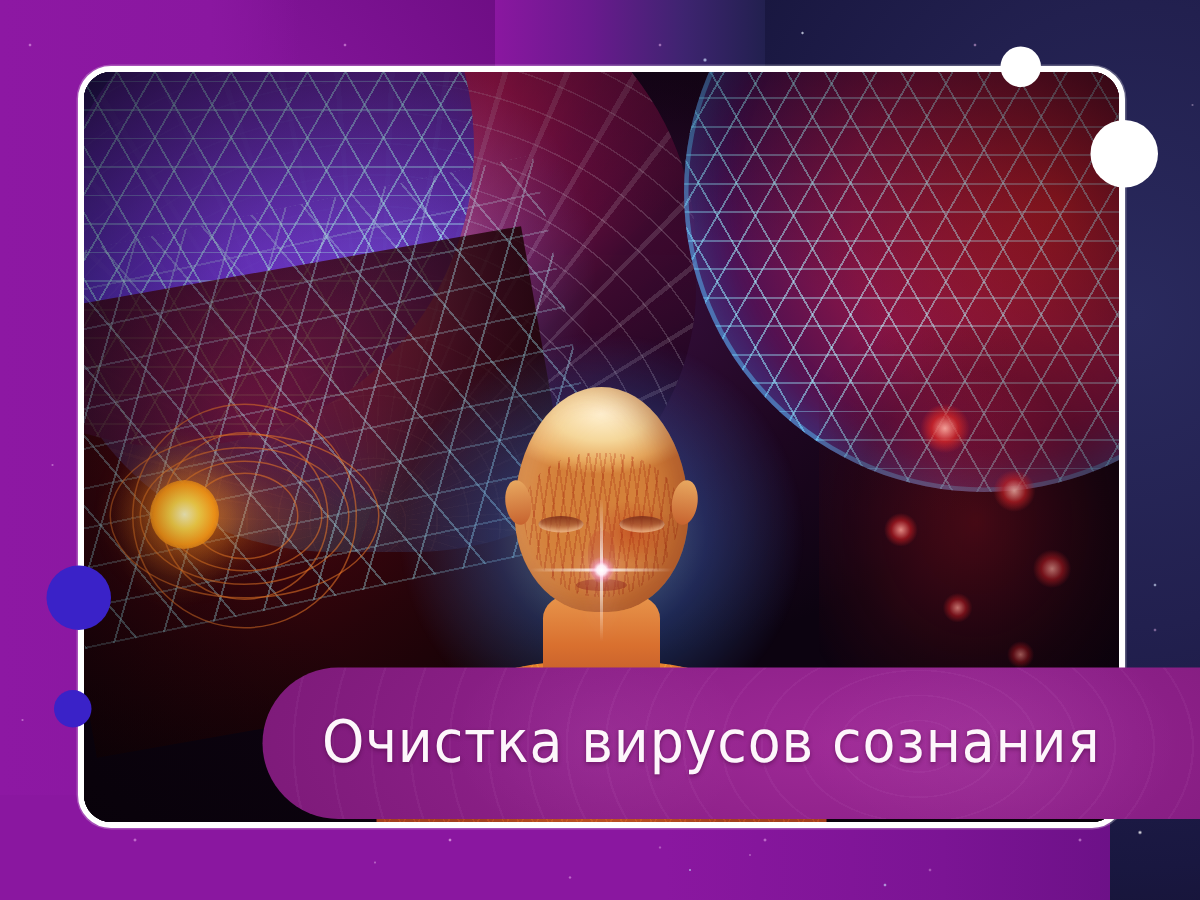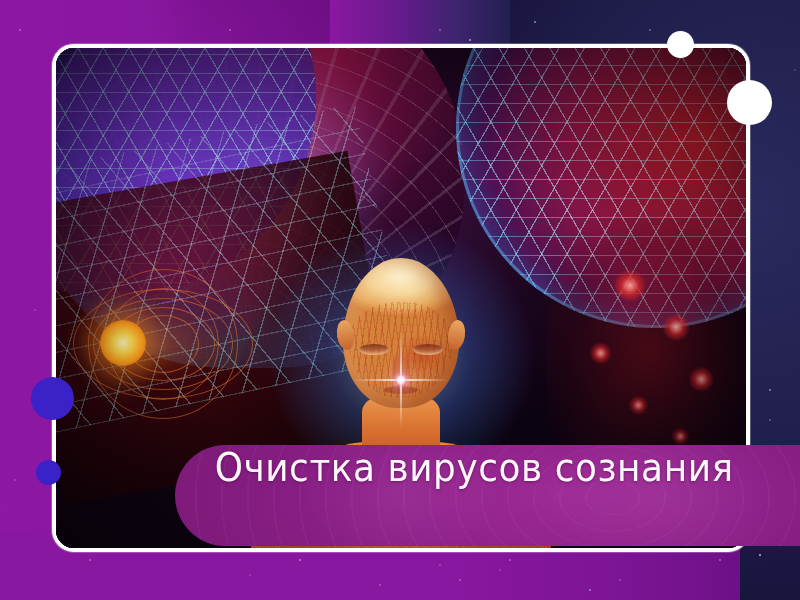--- a/index.html
+++ b/index.html
@@ -300,21 +300,21 @@
     filter:blur(.5px);
   }
 
   
   .banner {
     position:absolute; left:175px; top:445px; width:625px; height:101px;
     background:
       radial-gradient(ellipse 420px 160px at 62% 50%, #9e2a96 0%, #8d2089 46%, #7c1a78 100%);
     border-radius:52px 0 0 52px;
     overflow:hidden;
-    display:flex; justify-content:center;
+    display:flex; align-items:center; justify-content:center;
     z-index:40;
   }
   .banner-swirl {
     position:absolute; inset:0;
     background:
       radial-gradient(ellipse 200px 130px at 78% 50%, rgba(255,180,245,.085) 0%, rgba(255,180,245,0) 62%),
       radial-gradient(ellipse 150px 110px at 36% 48%, rgba(255,190,250,.07) 0%, rgba(255,190,250,0) 66%),
       repeating-radial-gradient(ellipse 140px 90px at 70% 52%, rgba(255,200,255,.045) 0 1.5px, transparent 1.5px 26px);
     pointer-events:none;
   }

